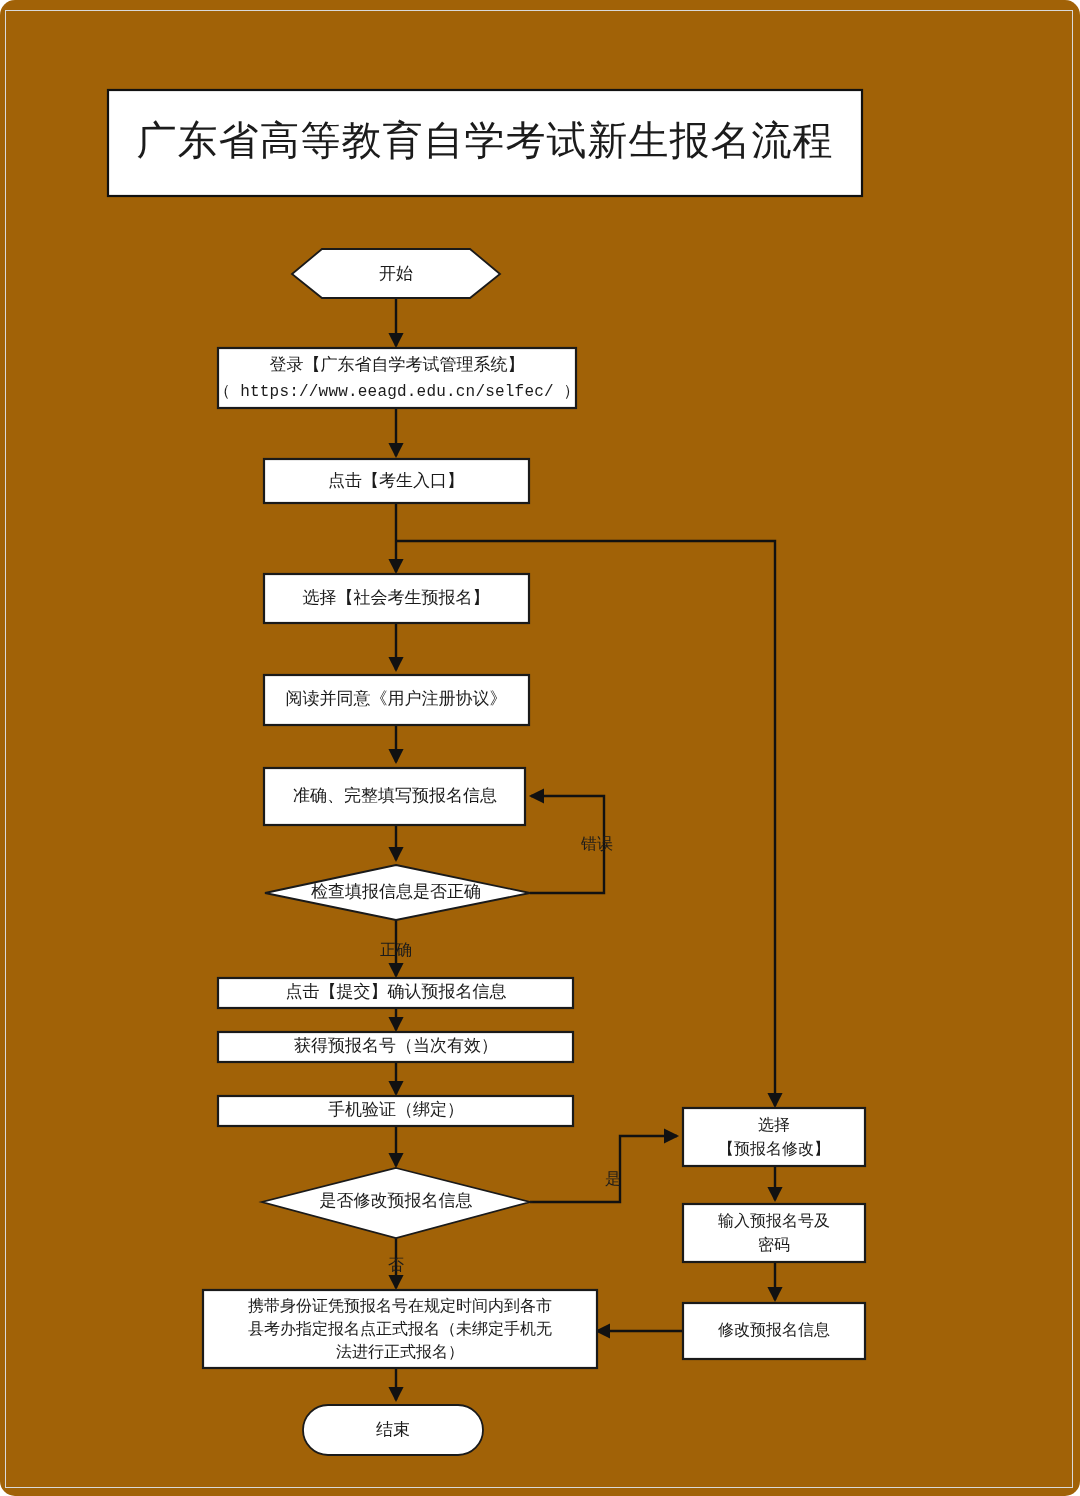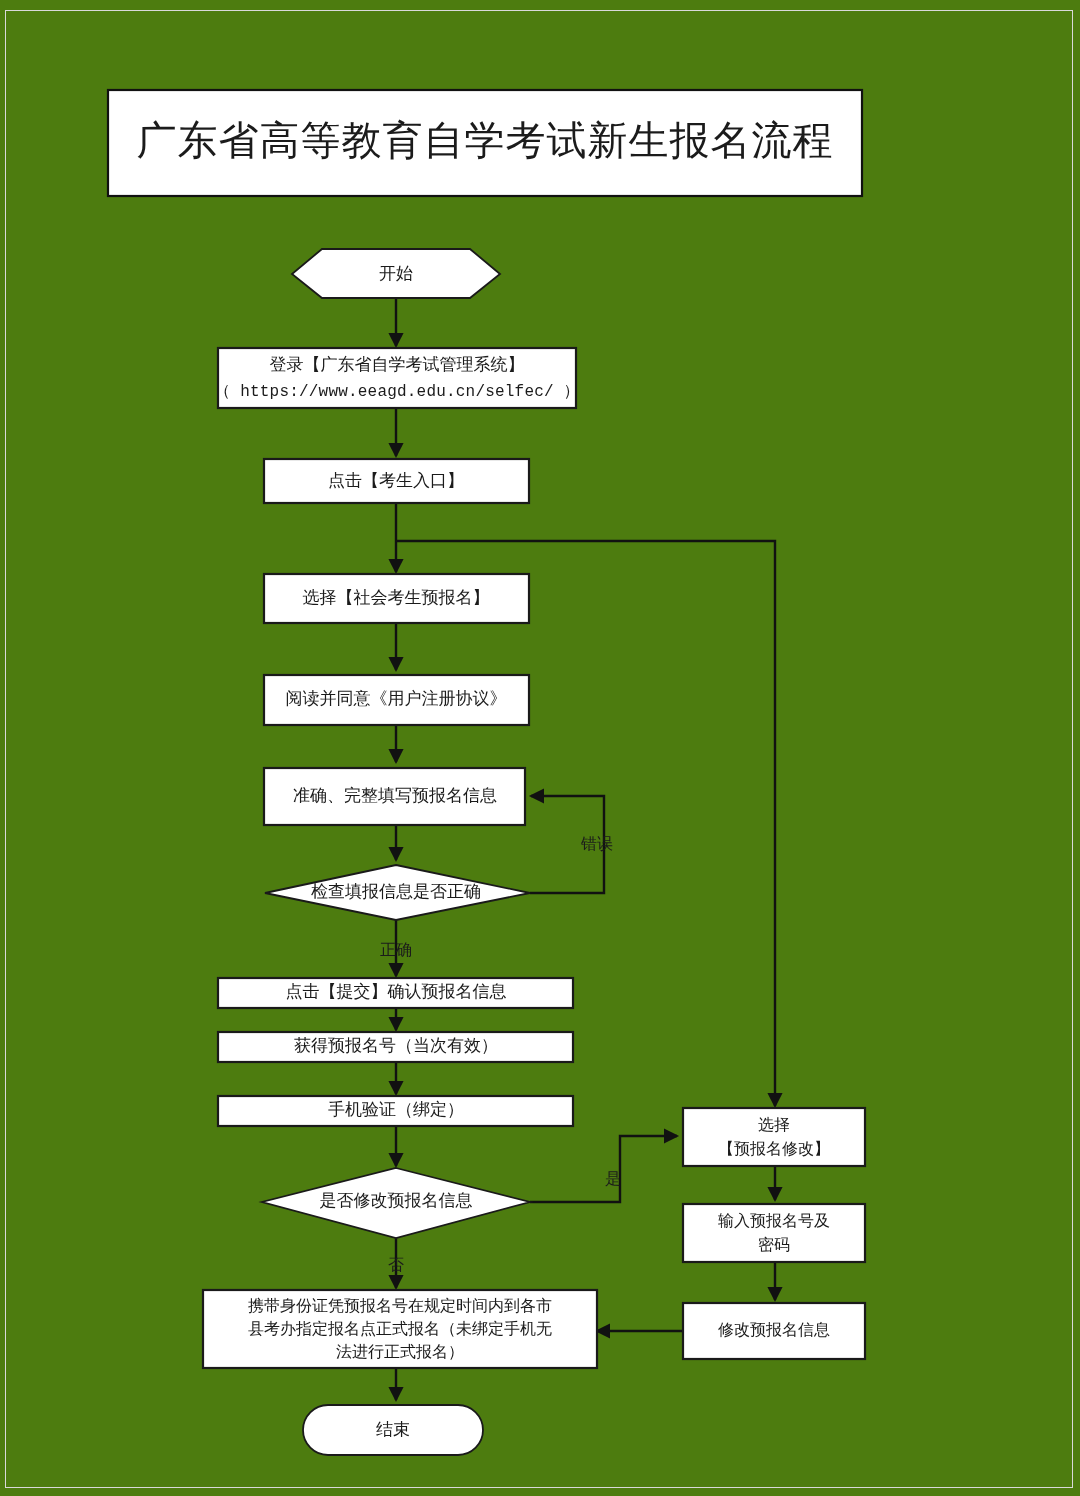--- a/index.html
+++ b/index.html
@@ -11,21 +11,22 @@
     width: 1080px;
     height: 1496px;
     font-family: "Liberation Serif", "DejaVu Serif", serif;
     color: #000000;
     overflow: hidden;
   }
   #page {
     position: relative;
     width: 1080px;
     height: 1496px;
-    background: #4d7c0f;
+    background: #a16207;
+    border-radius: 15px;
   }
   #page-border {
     position: absolute;
     left: 5px;
     top: 10px;
     width: 1068px;
     height: 1478px;
     border: 1px solid #d9d9d9;
     box-sizing: border-box;
     pointer-events: none;

